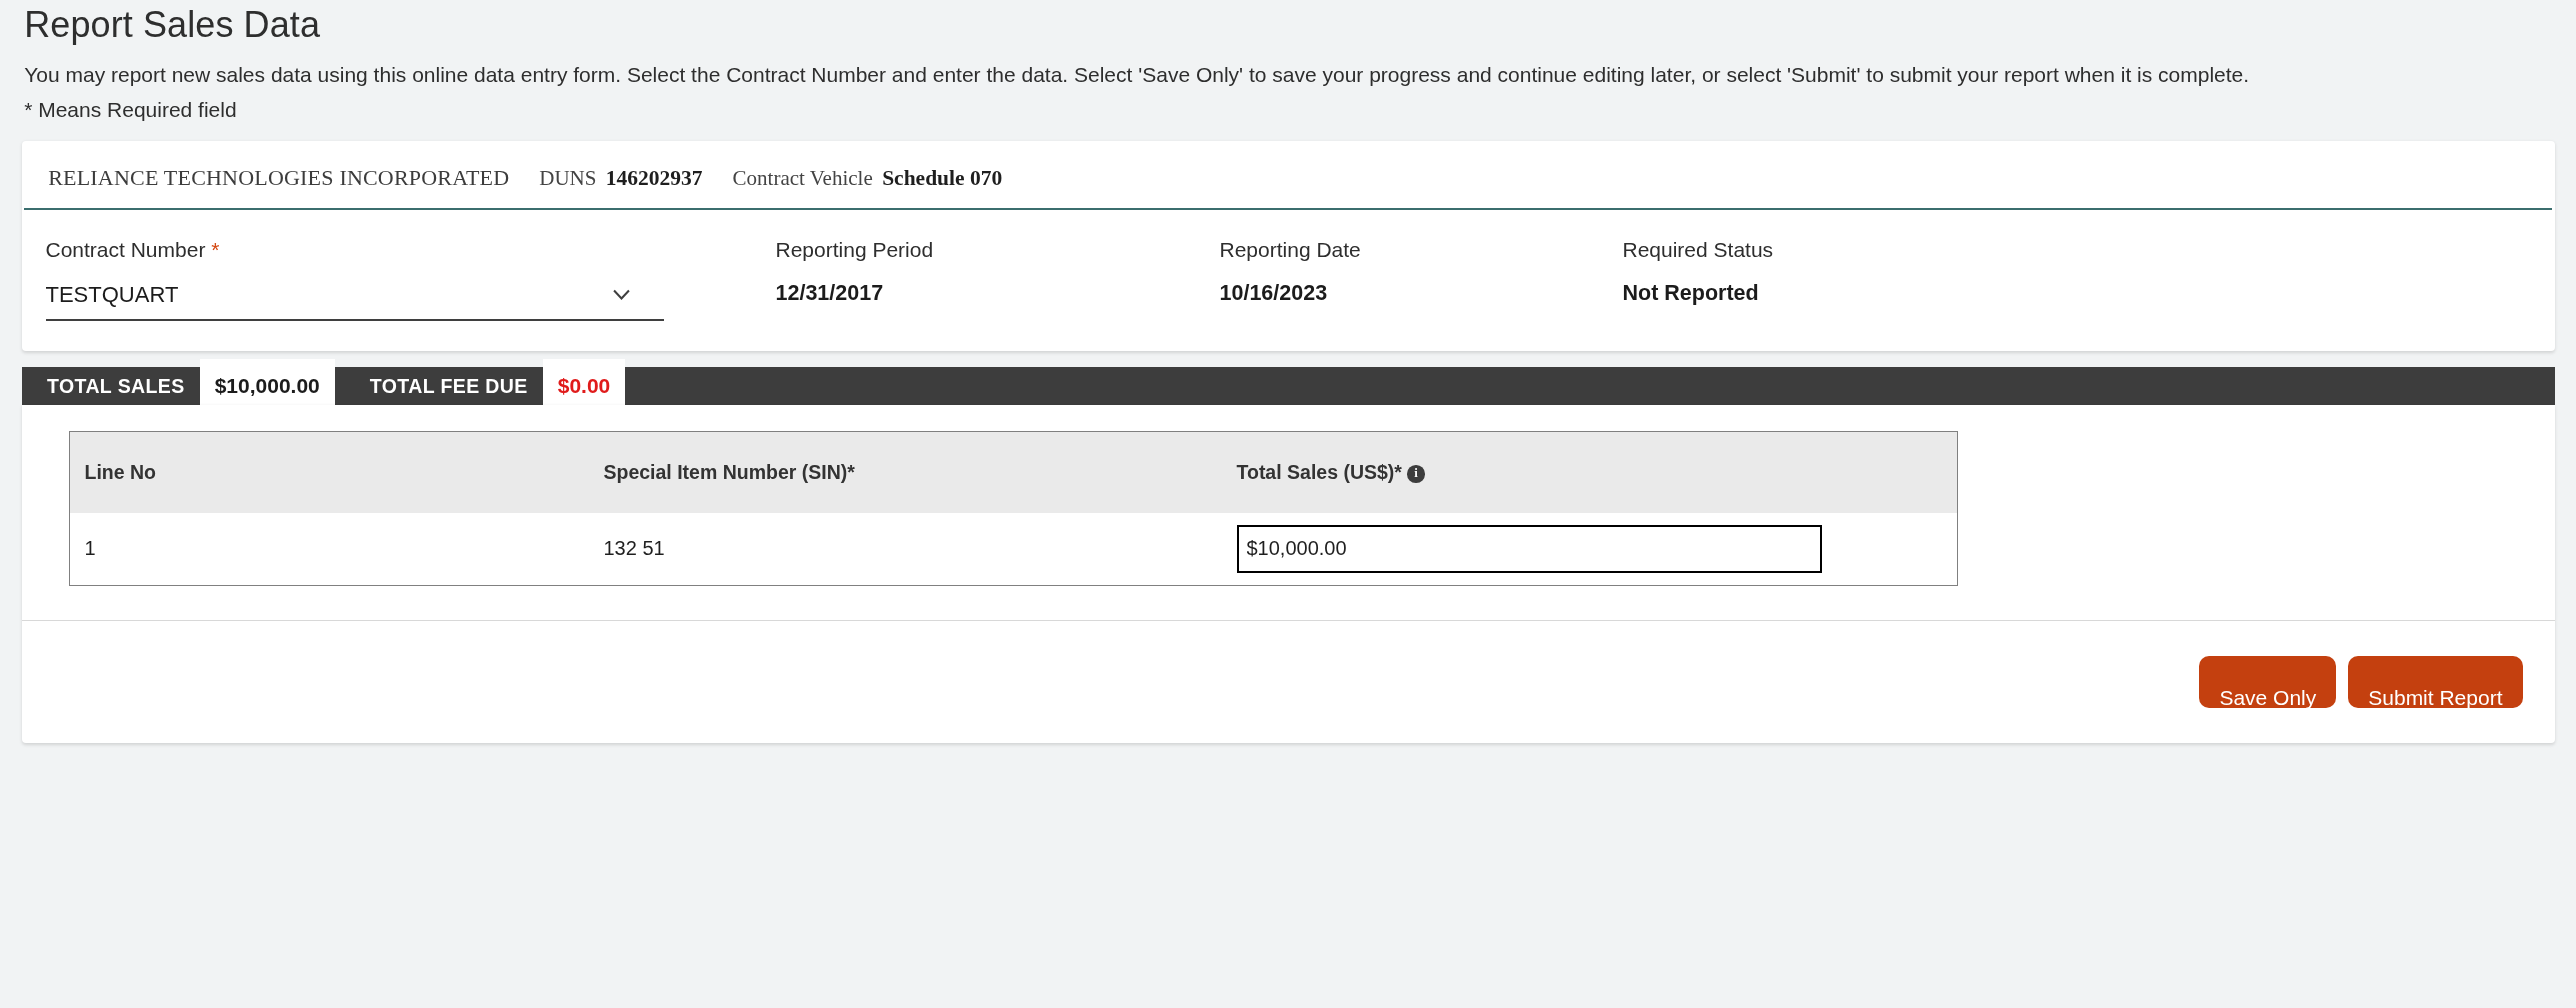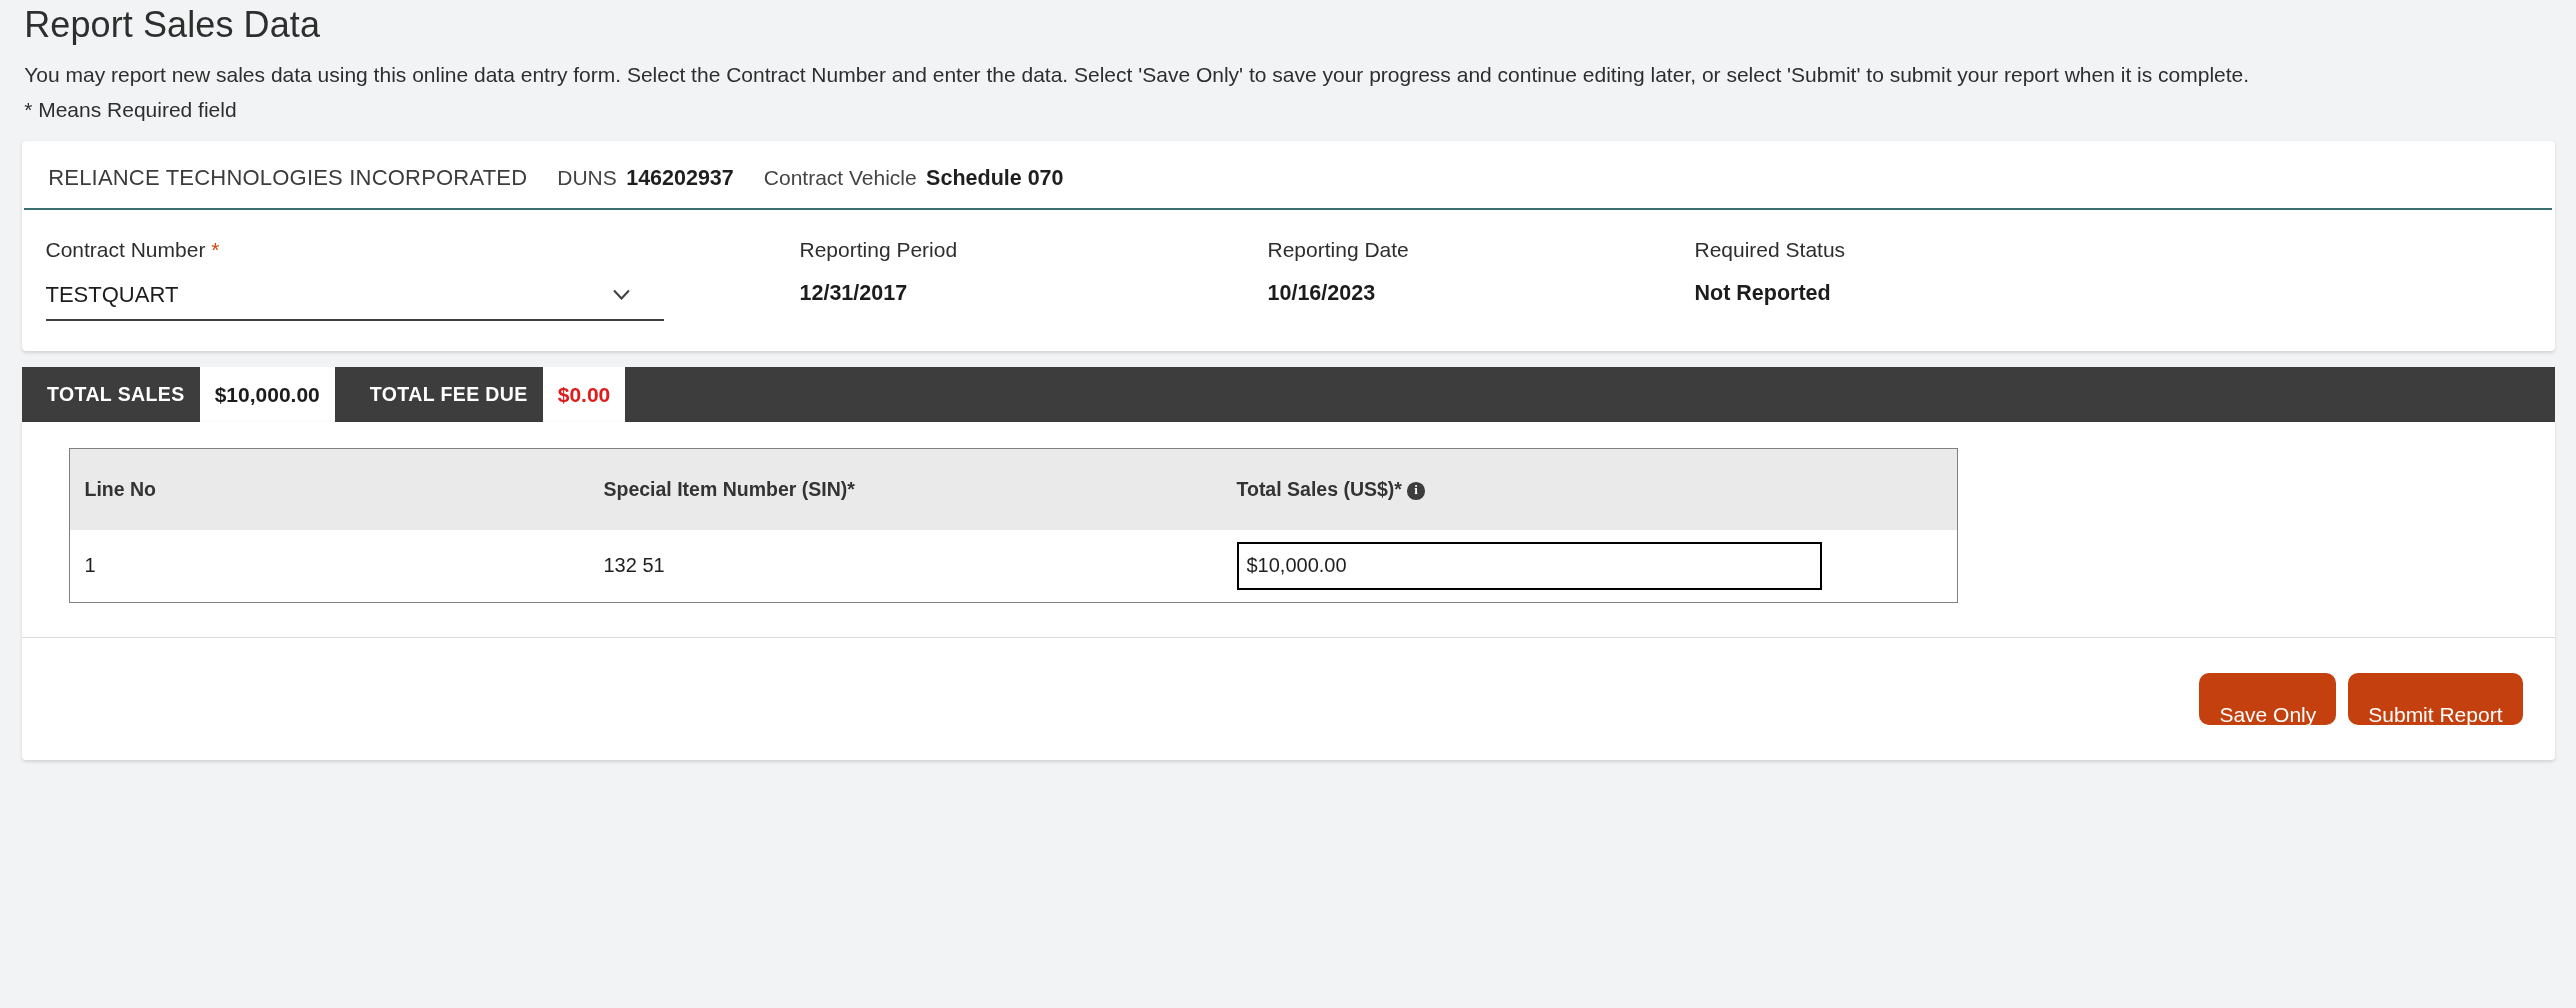--- a/index.html
+++ b/index.html
@@ -57,20 +57,21 @@
     border-radius: 4px;
     box-shadow: 0 1.3px 3.4px rgba(0,0,0,0.13);
   }
 
   .company-bar {
     display: flex;
     align-items: baseline;
     padding: 24px 0 17.5px 24px;
     border-bottom: 2.7px solid #3b6e6e;
     margin: 0 2.7px;
+    font-family: Liberation Serif, serif;
   }
   .company-name {
     font-size: 22px;
     color: #3c3c3c;
     letter-spacing: 0.2px;
   }
   .meta-label {
     font-size: 21px;
     color: #444;
     margin-left: 30px;
@@ -79,21 +80,20 @@
     font-size: 21.5px;
     font-weight: bold;
     color: #1f1f1f;
     margin-left: 9.4px;
   }
 
   .fields-row {
     display: flex;
     align-items: flex-start;
     padding: 27px 0 30px 0;
-    gap: 24px;
   }
   .field {
     box-sizing: border-box;
   }
   .field-contract { width: 754px; padding-left: 24px; }
   .field-period   { width: 444px; }
   .field-freq     { width: 497px; }
   .field-date     { width: 403px; }
   .field-status   { width: 390px; }
 
@@ -133,21 +133,21 @@
     top: 5.4px;
     width: 23px;
     height: 23px;
   }
   .chevron-down svg { display: block; }
 
   
   .totals-bar {
     margin-top: 16px;
     background: #3d3d3d;
-    height: 55px;
+    height: 38px;
     display: flex;
     align-items: center;
     padding-left: 25.5px;
   }
   .totals-label {
     color: #ffffff;
     font-size: 19.5px;
     font-weight: bold;
     letter-spacing: 0.4px;
   }

